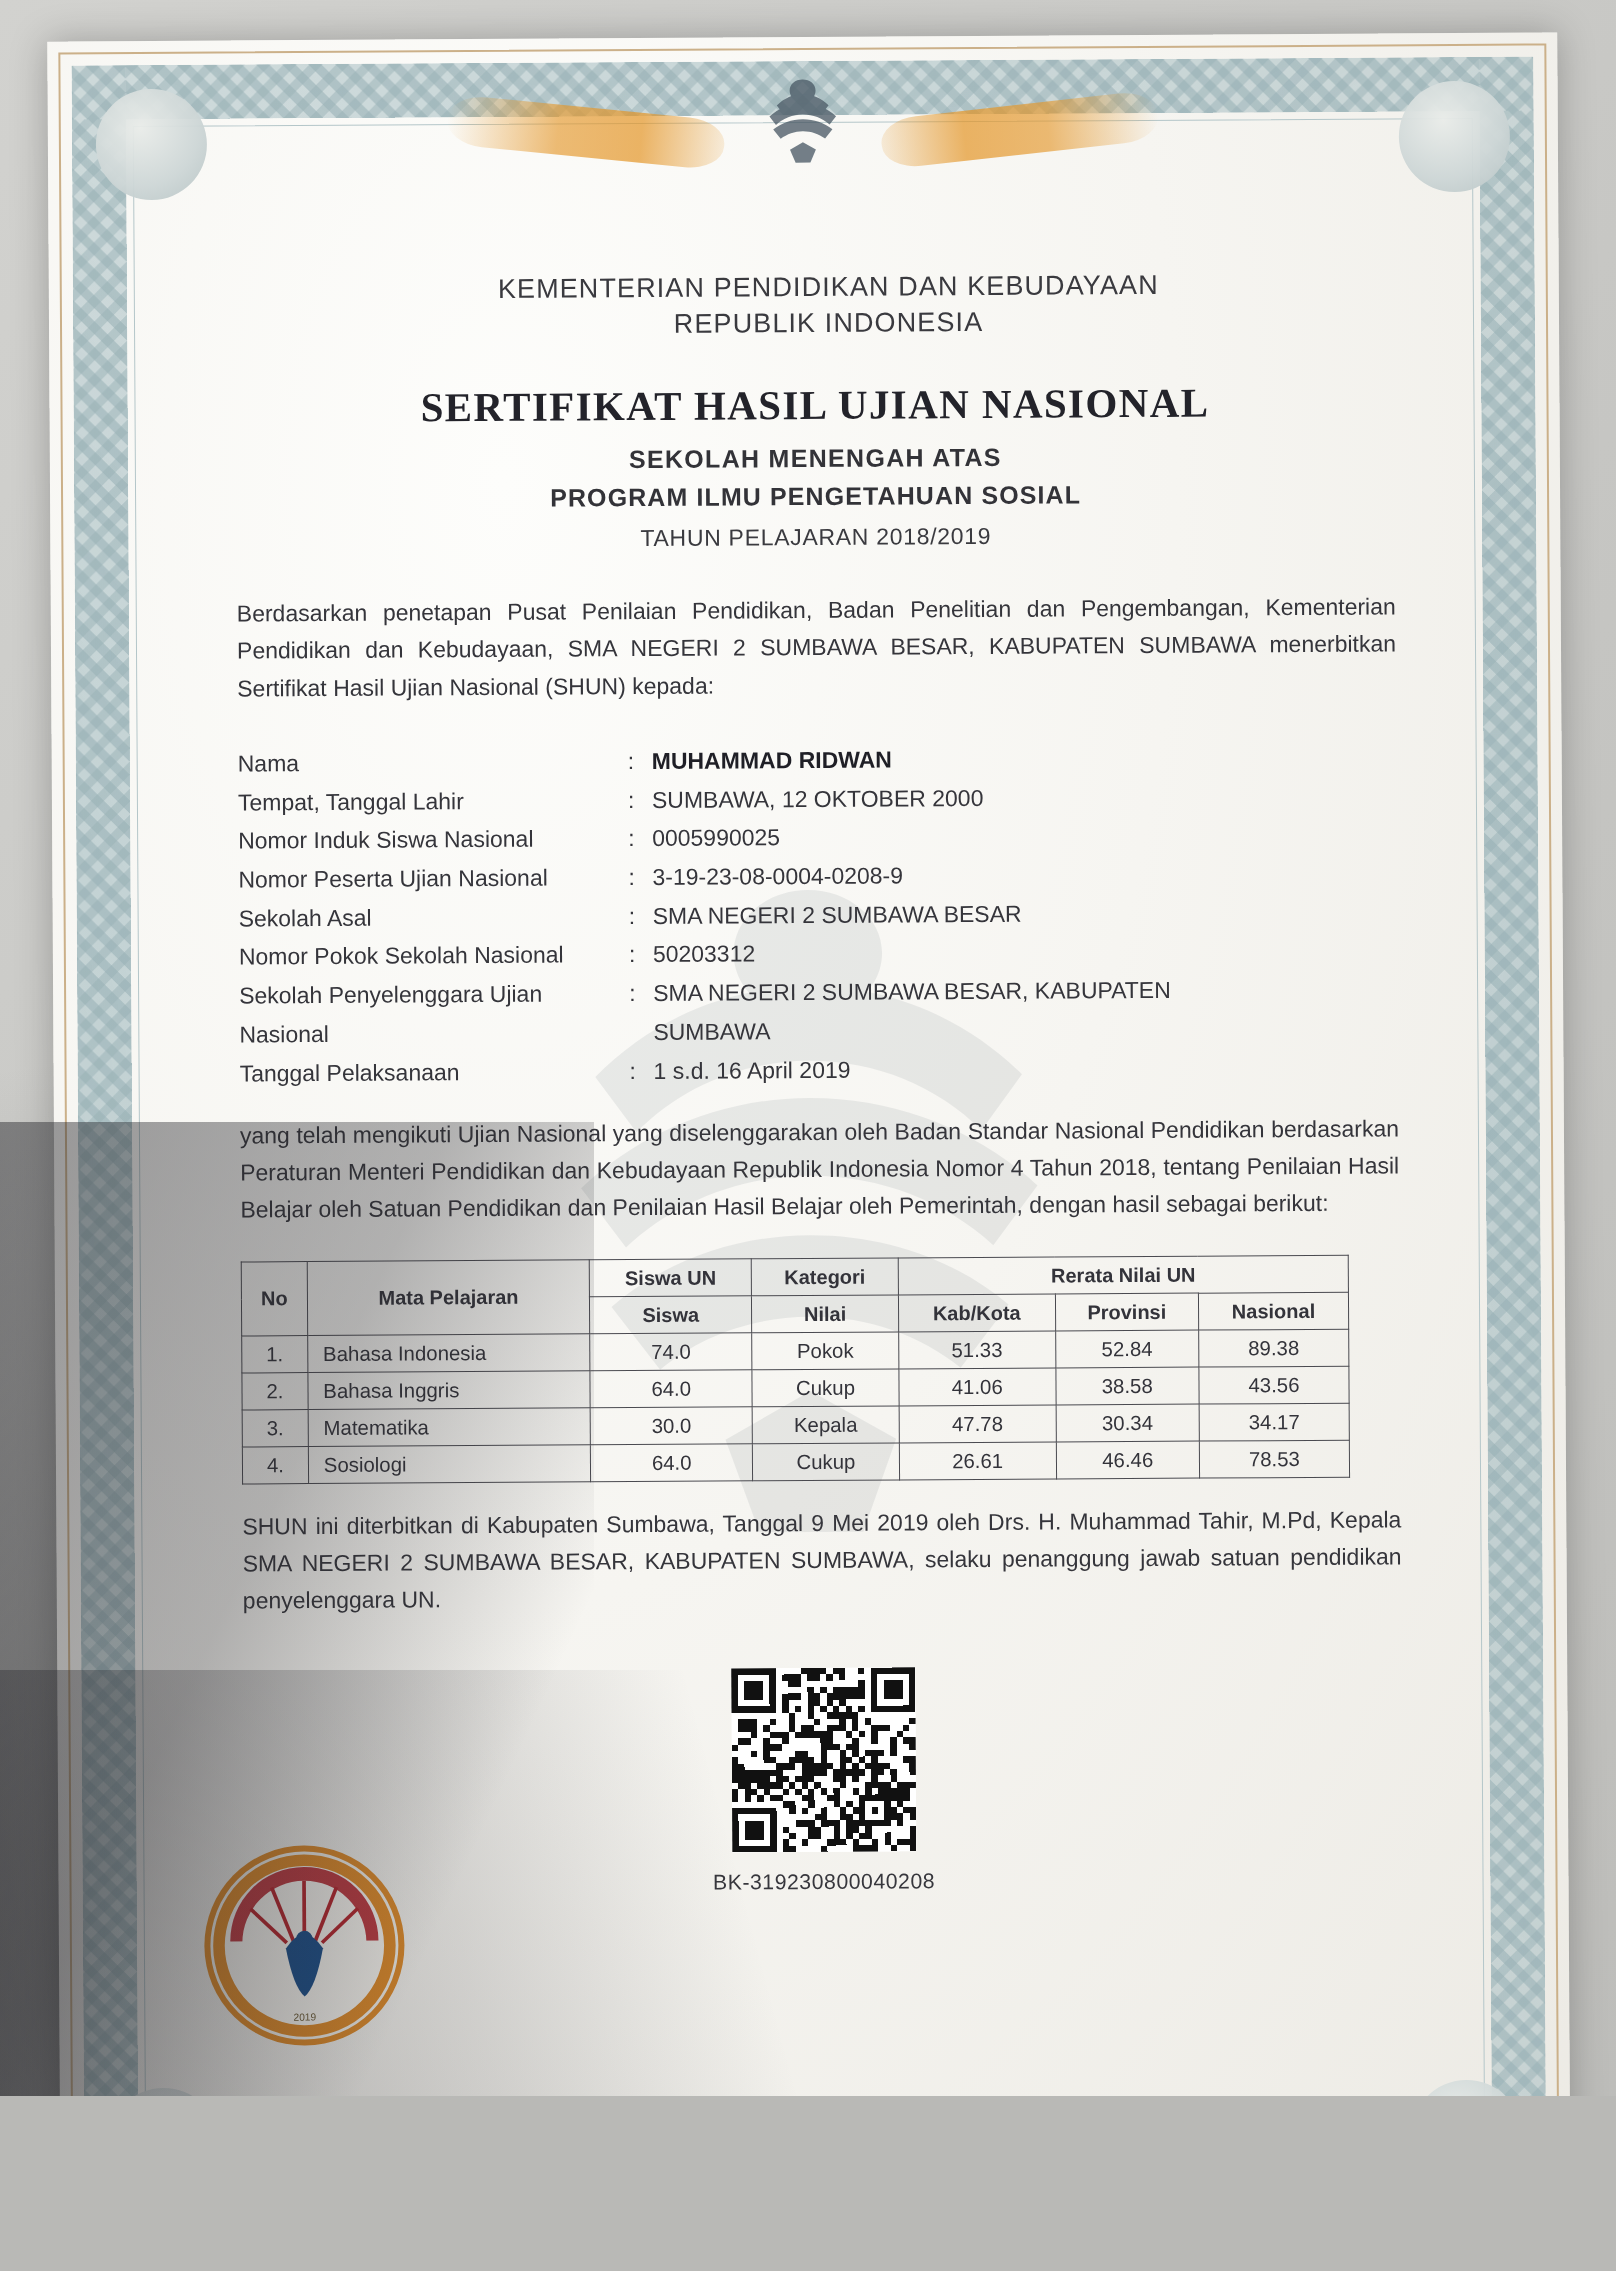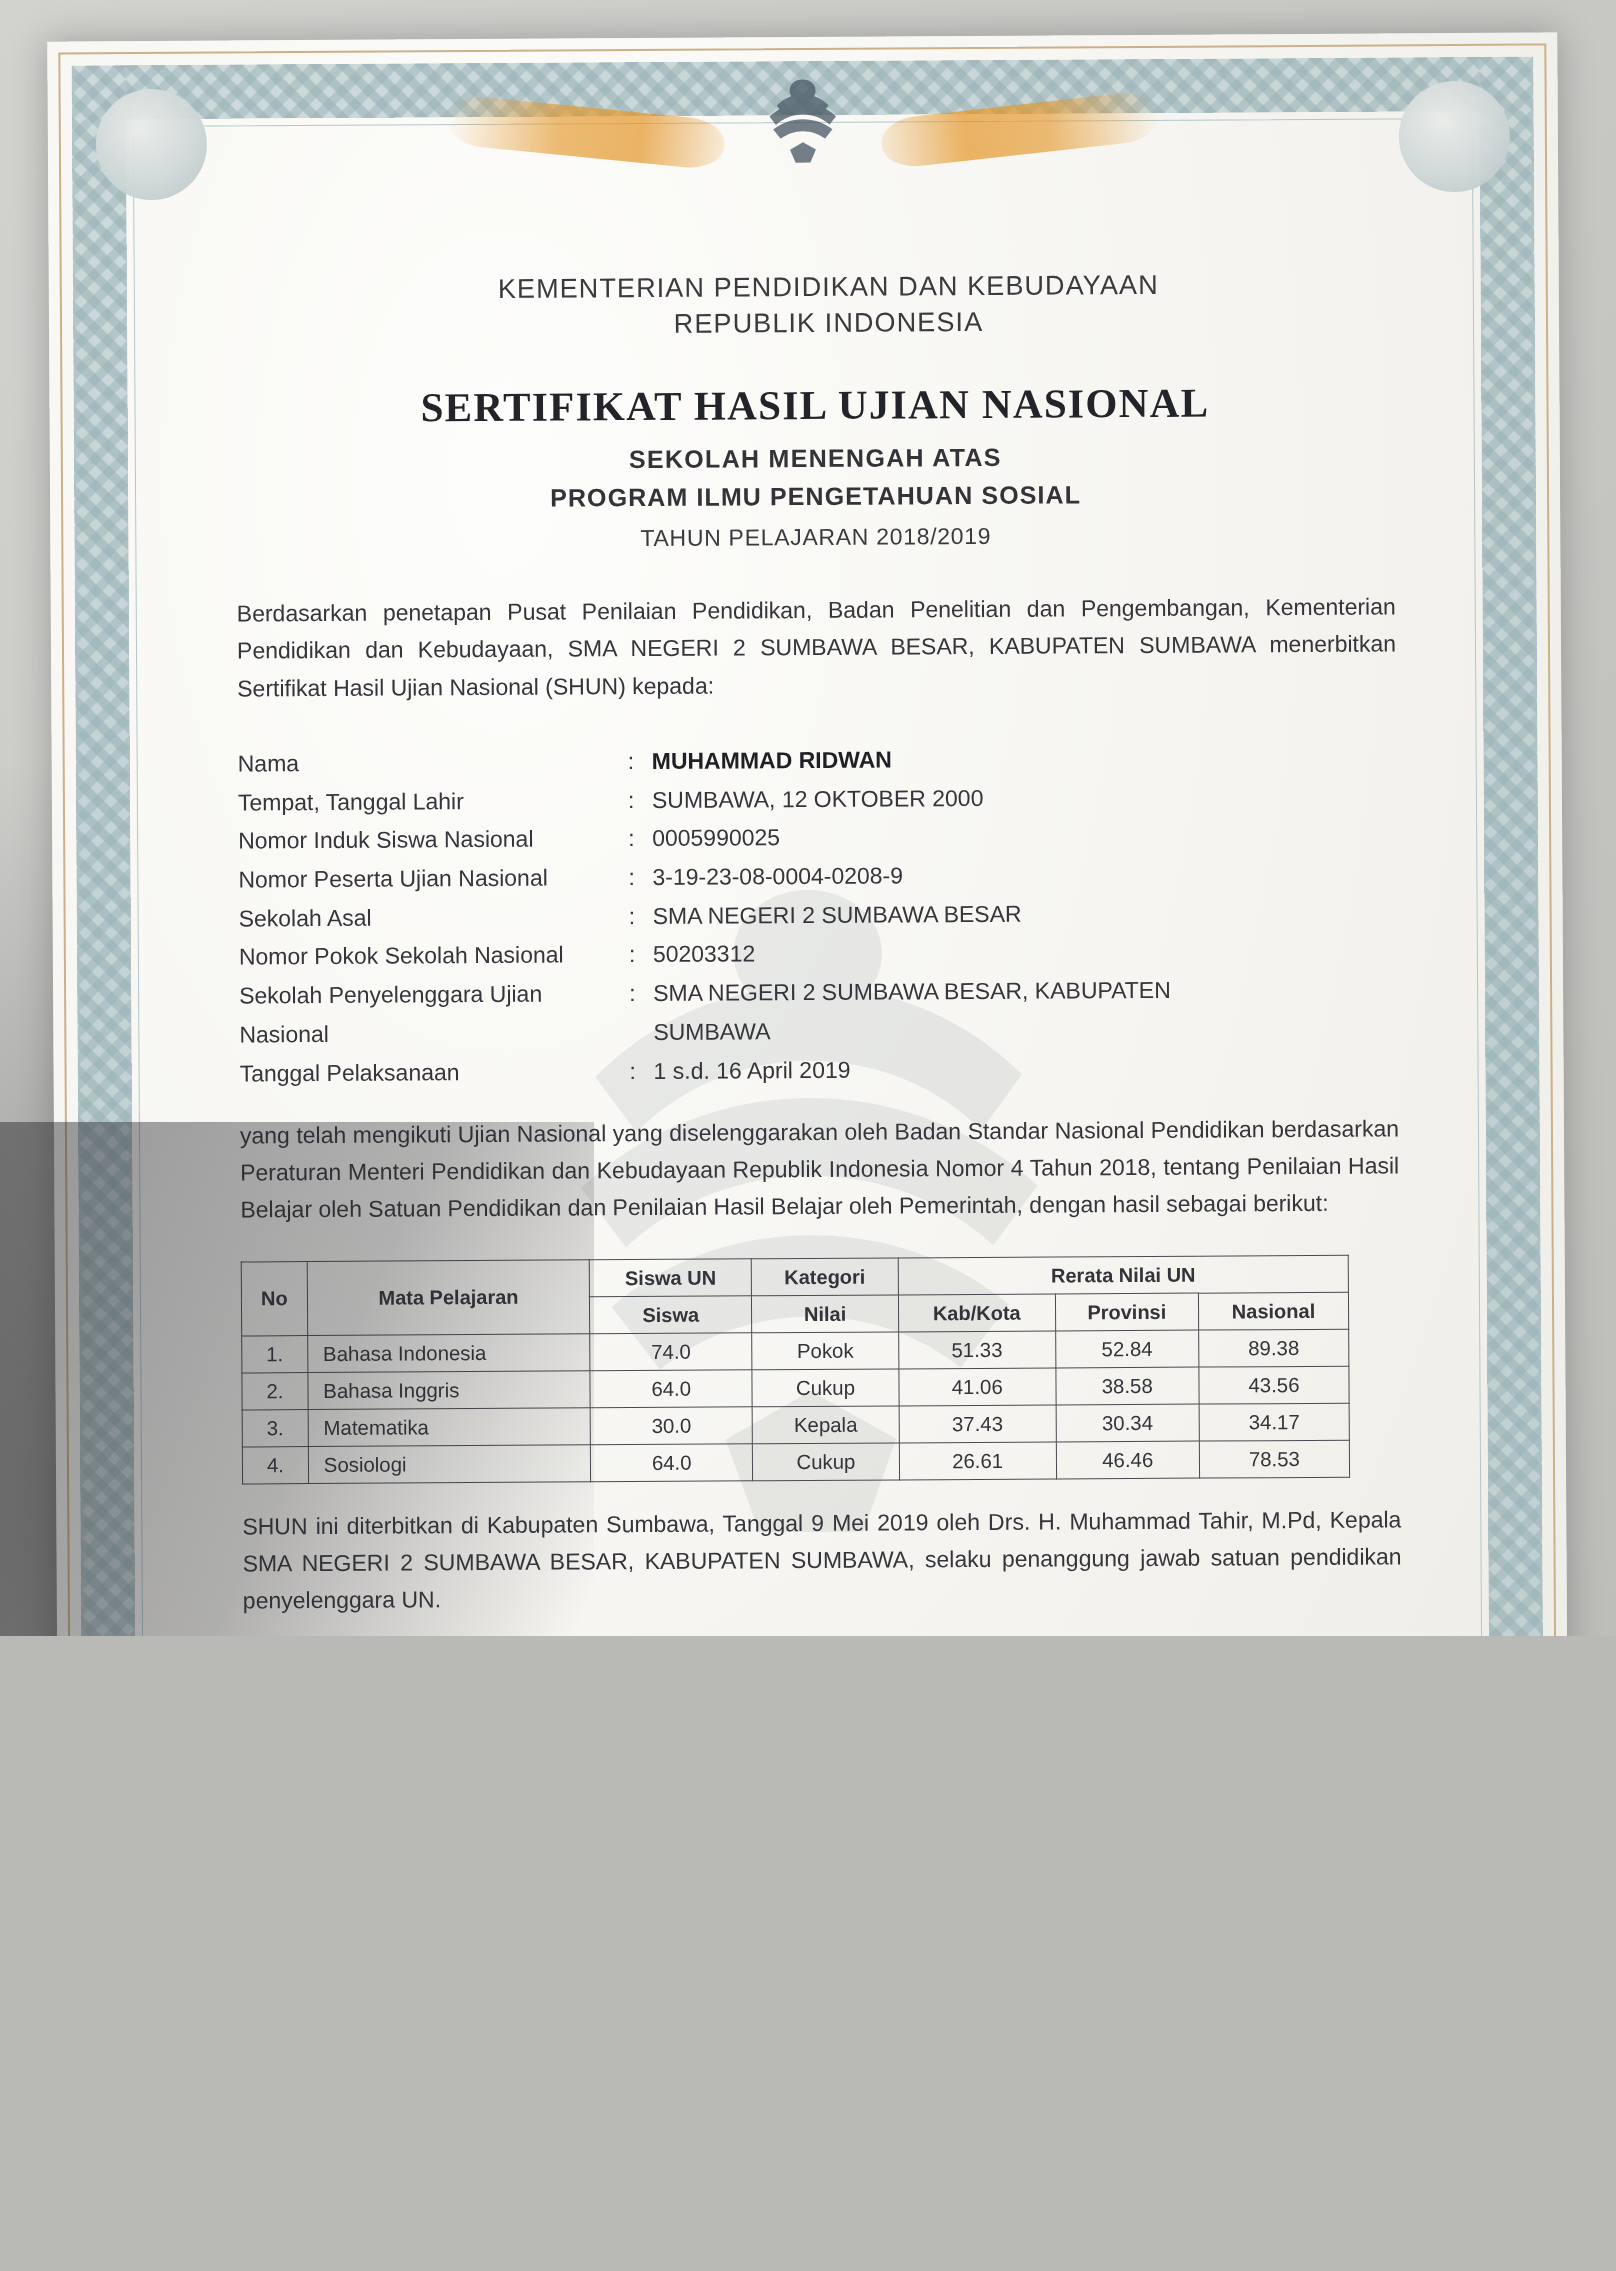--- a/index.html
+++ b/index.html
@@ -6,21 +6,21 @@
     margin: 0;
     padding: 0;
     background: #b9b9b6;
   }
   body {
     font-family: "Liberation Sans", sans-serif;
   }
   #page {
     position: relative;
     width: 1617px;
-    height: 1636px;
+    height: 2096px;
     overflow: hidden;
     background: #ec4899;
   }
 
   
   .photo-bg {
     position: absolute;
     inset: 0;
     background:
       radial-gradient(circle at 10% 95%, rgba(60,60,60,0.40) 0%, rgba(60,60,60,0.0) 38%),
@@ -403,21 +403,21 @@
               <td>Cukup</td>
               <td>41.06</td>
               <td>38.58</td>
               <td>43.56</td>
             </tr>
             <tr>
               <td class="no">3.</td>
               <td class="subject">Matematika</td>
               <td>30.0</td>
               <td>Kepala</td>
-              <td>37.43</td>
+              <td>47.78</td>
               <td>30.34</td>
               <td>34.17</td>
             </tr>
             <tr>
               <td class="no">4.</td>
               <td class="subject">Sosiologi</td>
               <td>64.0</td>
               <td>Cukup</td>
               <td>26.61</td>
               <td>46.46</td>

